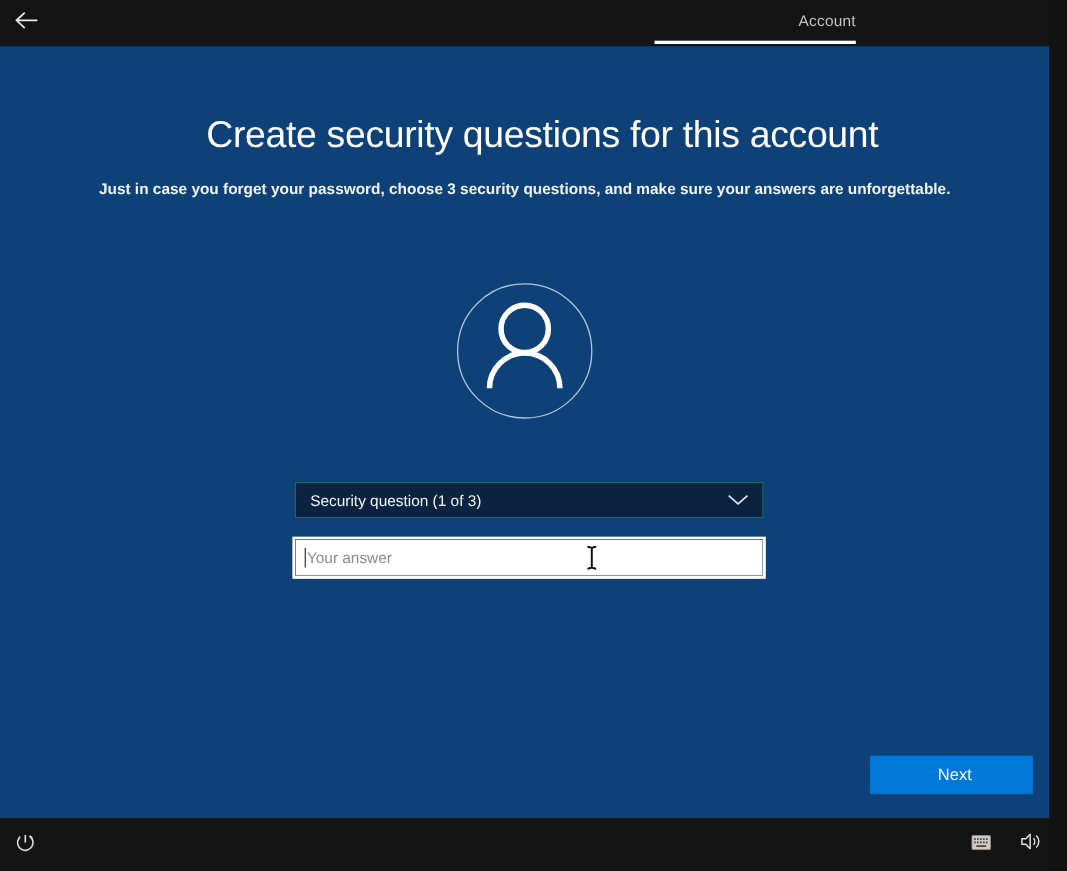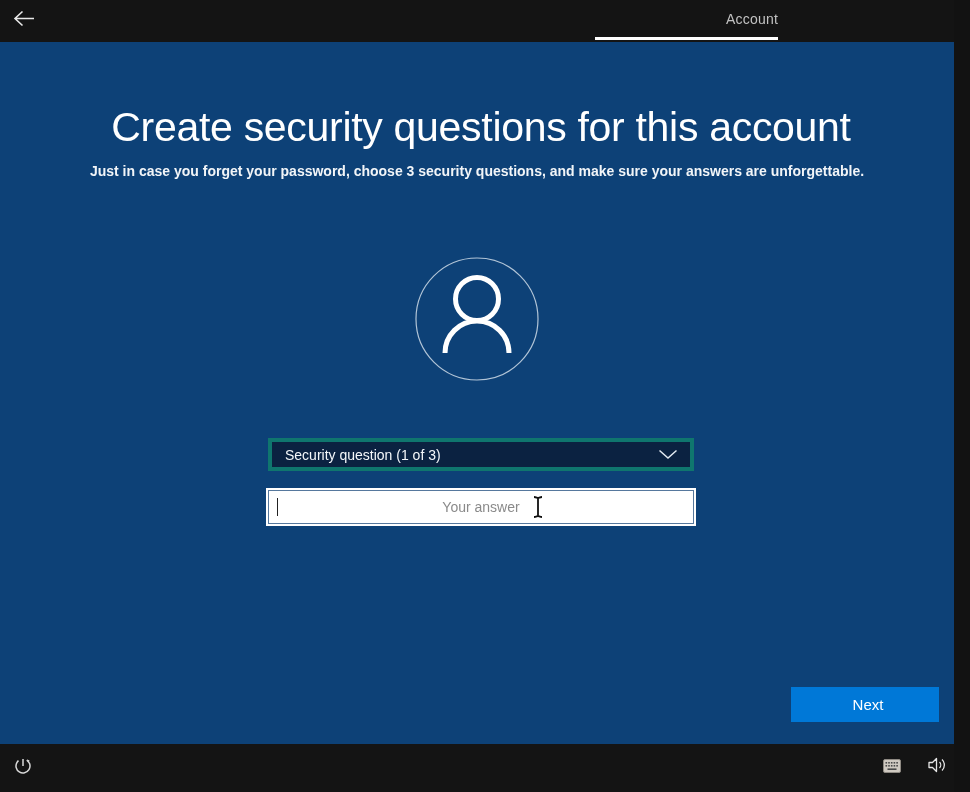--- a/index.html
+++ b/index.html
@@ -10,34 +10,34 @@
     -webkit-font-smoothing:antialiased;
   }
   
   .topbar{position:absolute;top:0;left:0;width:954px;height:42px;background:#141414;}
   .back-btn{position:absolute;top:8px;left:10px;width:28px;height:24px;display:flex;align-items:center;justify-content:center;cursor:pointer;background:none;border:none;padding:0;}
   .tab{position:absolute;top:0;left:595px;width:183px;height:37px;display:flex;align-items:center;justify-content:flex-end;cursor:pointer;}
   .tab-label{color:#c2c2c2;font-size:14px;letter-spacing:.2px;}
   .tab-underline{position:absolute;top:37px;left:595px;width:183px;height:3px;background:#ffffff;}
   
   .panel{position:absolute;top:42px;left:0;width:954px;height:702px;background:#0d4177;}
-  .title{position:absolute;top:62px;left:4px;width:100%;text-align:center;color:#ffffff;font-size:41px;font-weight:300;letter-spacing:-.3px;}
+  .title{position:absolute;top:62px;left:16px;width:100%;text-align:center;color:#ffffff;font-size:34px;font-weight:300;letter-spacing:-.3px;}
   .subtitle{position:absolute;top:121px;left:0;width:100%;text-align:center;color:#f2f5f8;font-size:14px;font-weight:bold;}
   .avatar{position:absolute;top:215px;left:50%;margin-left:-62px;width:124px;height:124px;}
   
   .dropdown{position:absolute;top:396px;left:268px;width:426px;height:33px;box-sizing:border-box;
-    background:#0b2241;border:4px solid #0f766e;display:flex;align-items:center;cursor:pointer;}
+    background:#0b2241;border:1px solid #0f766e;display:flex;align-items:center;cursor:pointer;}
   .dropdown-value{flex:1;color:#f4f7fa;font-size:14px;padding-left:13px;white-space:nowrap;overflow:hidden;}
   .dropdown-chevron{padding-right:12px;display:flex;align-items:center;}
   
   .answer-wrap{position:absolute;top:446px;left:266px;width:430px;height:38px;box-sizing:border-box;
     border:2px solid #ffffff;background:#ffffff;box-shadow:inset 0 0 0 1px #56789d;}
   .answer-input{position:absolute;top:1px;left:1px;width:calc(100% - 2px);height:calc(100% - 2px);
     box-sizing:border-box;border:none;outline:none;background:transparent;
-    font-family:"Liberation Sans", sans-serif;font-size:14px;color:#1a1a1a;padding:0 10px;text-align:center;}
+    font-family:"Liberation Sans", sans-serif;font-size:14px;color:#1a1a1a;padding:0 10px;}
   .answer-input::placeholder{color:#8a8a8a;opacity:1;}
   .text-caret{position:absolute;top:8px;left:9px;width:1px;height:18px;background:#222;}
   .ibeam{position:absolute;top:453px;left:530px;width:16px;height:24px;pointer-events:none;}
   
   .next-btn{position:absolute;top:645px;left:791px;width:148px;height:35px;background:#0078d7;border:none;
     color:#ffffff;font-size:15px;font-family:"Liberation Sans", sans-serif;cursor:pointer;display:flex;align-items:center;justify-content:center;padding-left:12px;}
   
   .bottombar{position:absolute;top:744px;left:0;width:970px;height:48px;background:#141414;}
   .bb-icon{position:absolute;display:flex;align-items:center;justify-content:center;cursor:pointer;background:none;border:none;padding:0;}
   .ease{top:13px;left:13px;width:20px;height:20px;}

